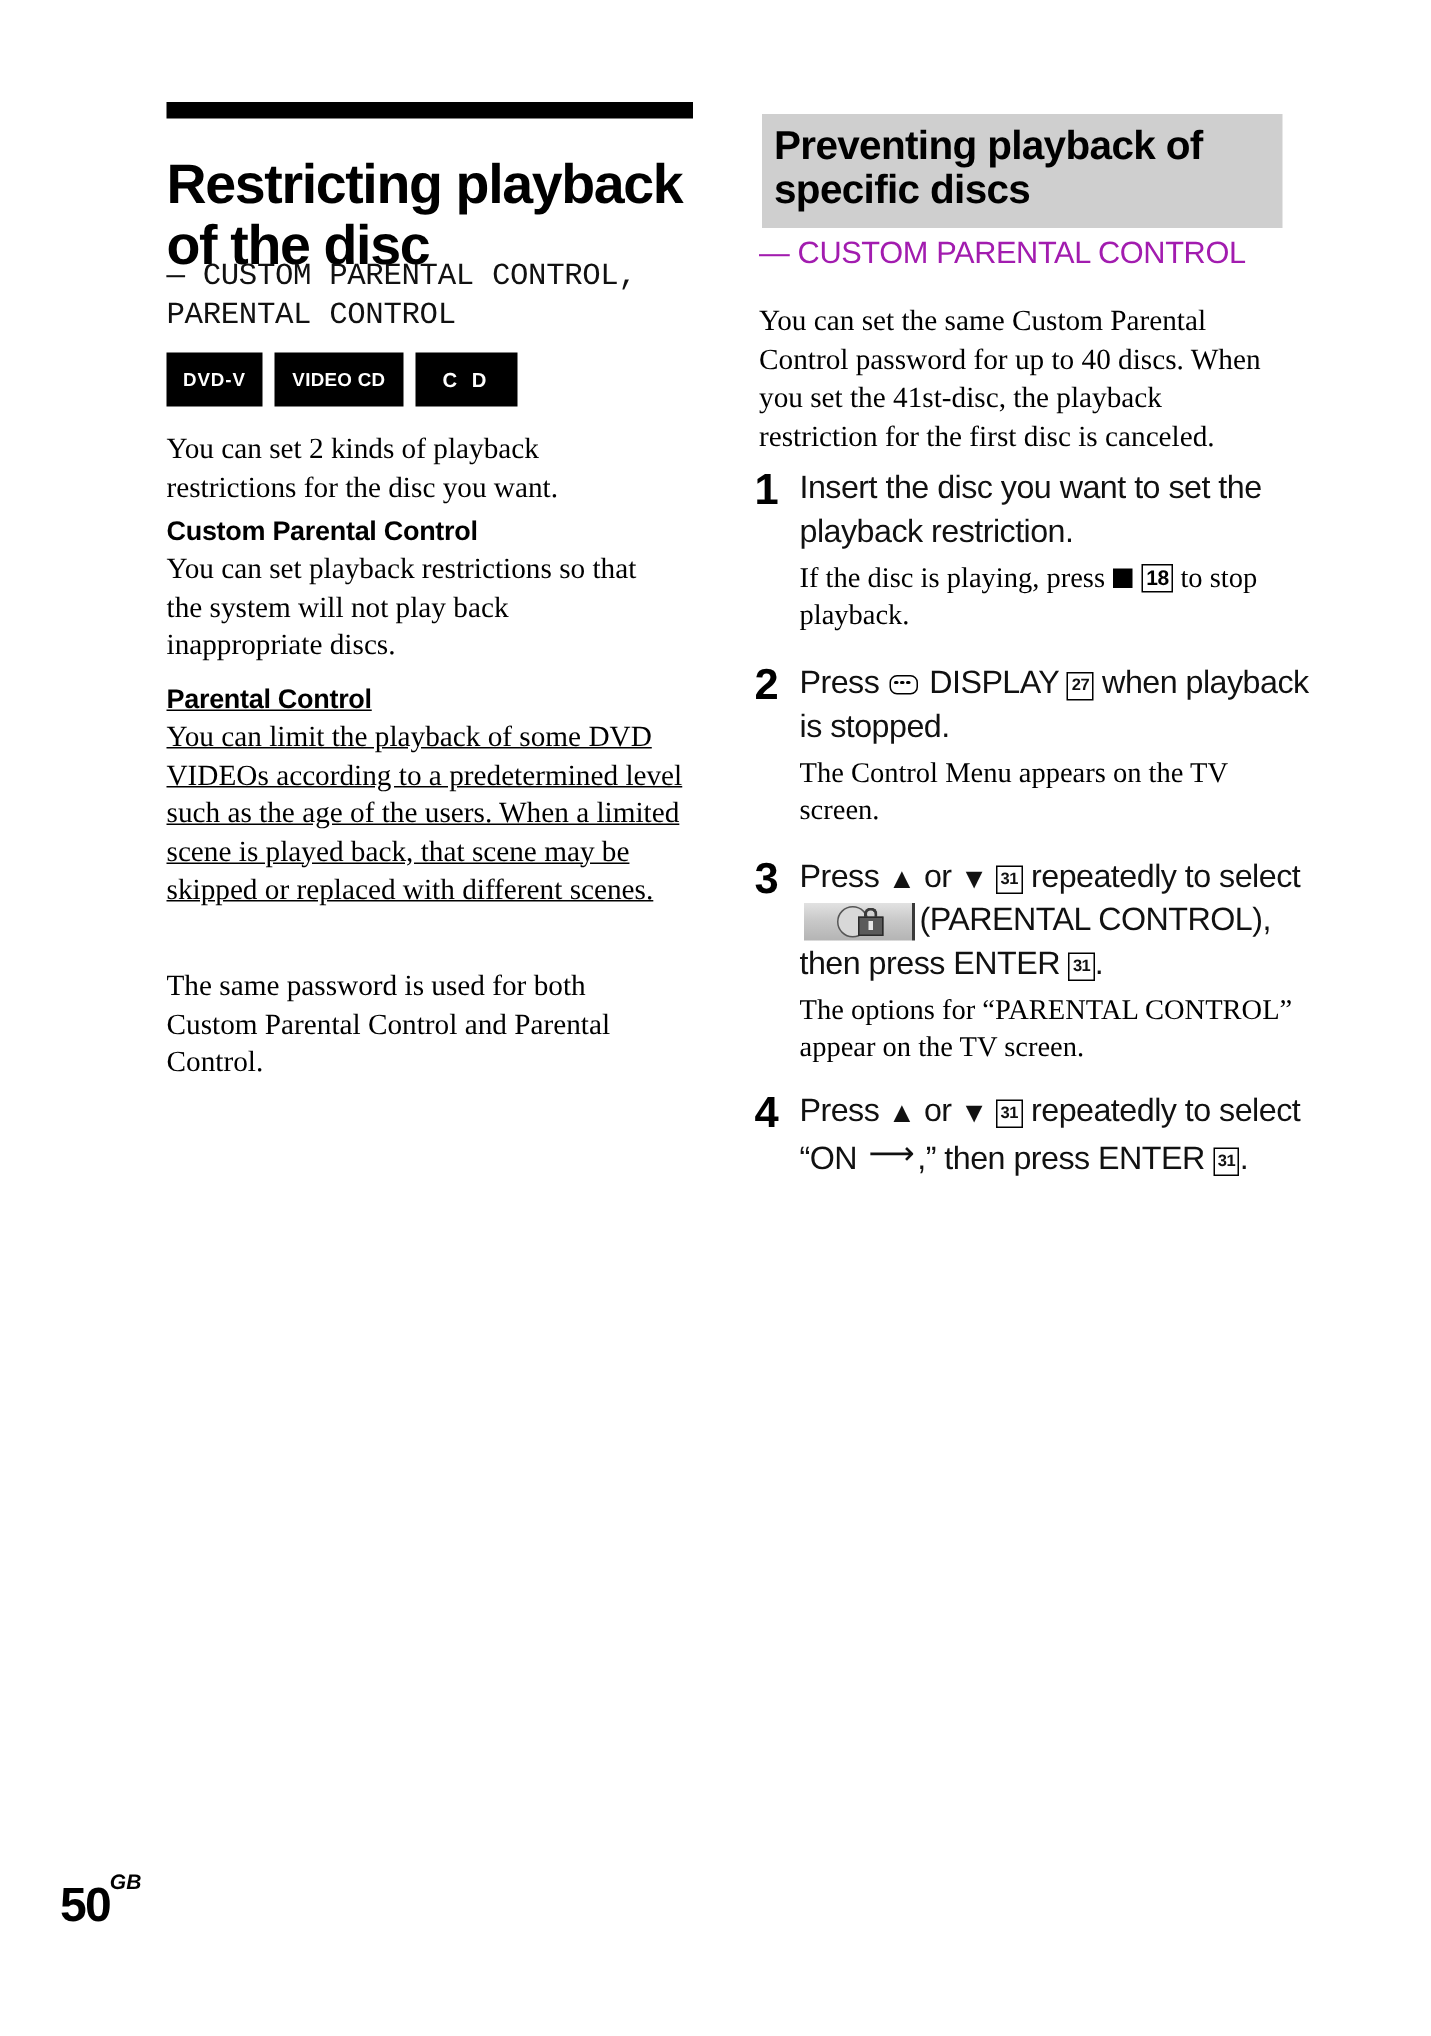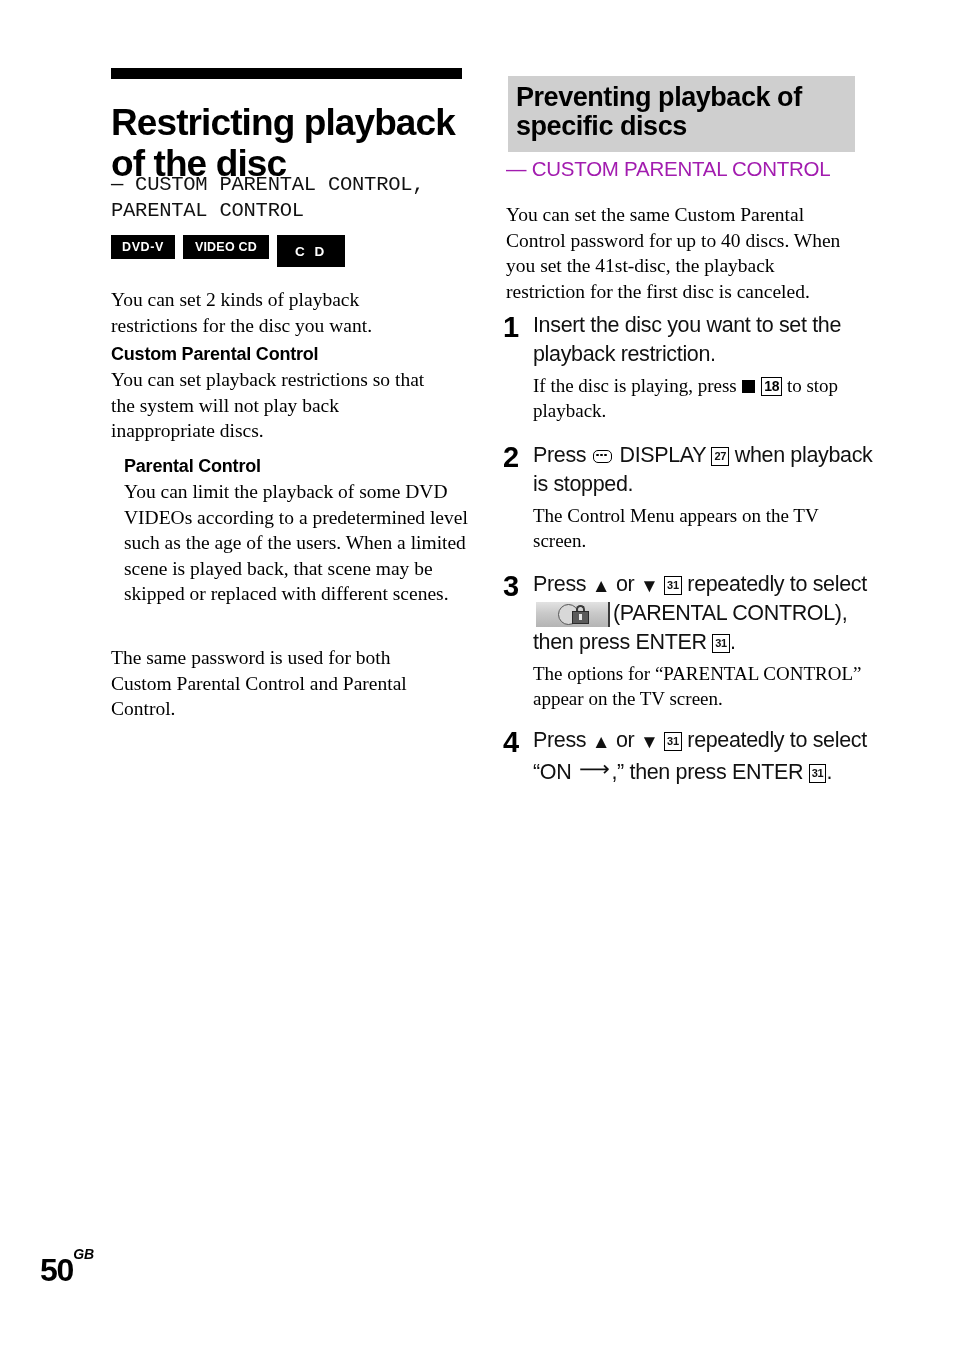--- a/index.html
+++ b/index.html
@@ -65,21 +65,21 @@
     display: flex;
     gap: 8px;
   }
   .badge {
     background: #000000;
     color: #ffffff;
     font-family: "Liberation Sans", sans-serif;
     font-weight: bold;
     font-size: 12.5px;
     letter-spacing: 0.6px;
-    height: 24px;
+    height: 36px;
     display: flex;
     align-items: center;
     justify-content: center;
     padding: 0 11px;
     box-sizing: border-box;
     white-space: nowrap;
   }
   .badge.wide { padding: 0 12px; letter-spacing: 0.2px; }
   .badge.cd { padding: 16px 18px; letter-spacing: 3px; font-size: 13.5px; }
 
@@ -101,23 +101,24 @@
     margin: 0 0 1px 0;
   }
   .block-cpc {
     position: absolute;
     left: 111px;
     top: 342px;
     width: 330px;
   }
   .block-pc {
     position: absolute;
-    left: 124px;
+    left: 111px;
     top: 454px;
     width: 360px;
+    text-decoration: underline;
   }
   .block-note {
     position: absolute;
     left: 111px;
     top: 645px;
     width: 340px;
   }
   .serif-body {
     font-family: "Liberation Serif", serif;
     font-size: 19.5px;

